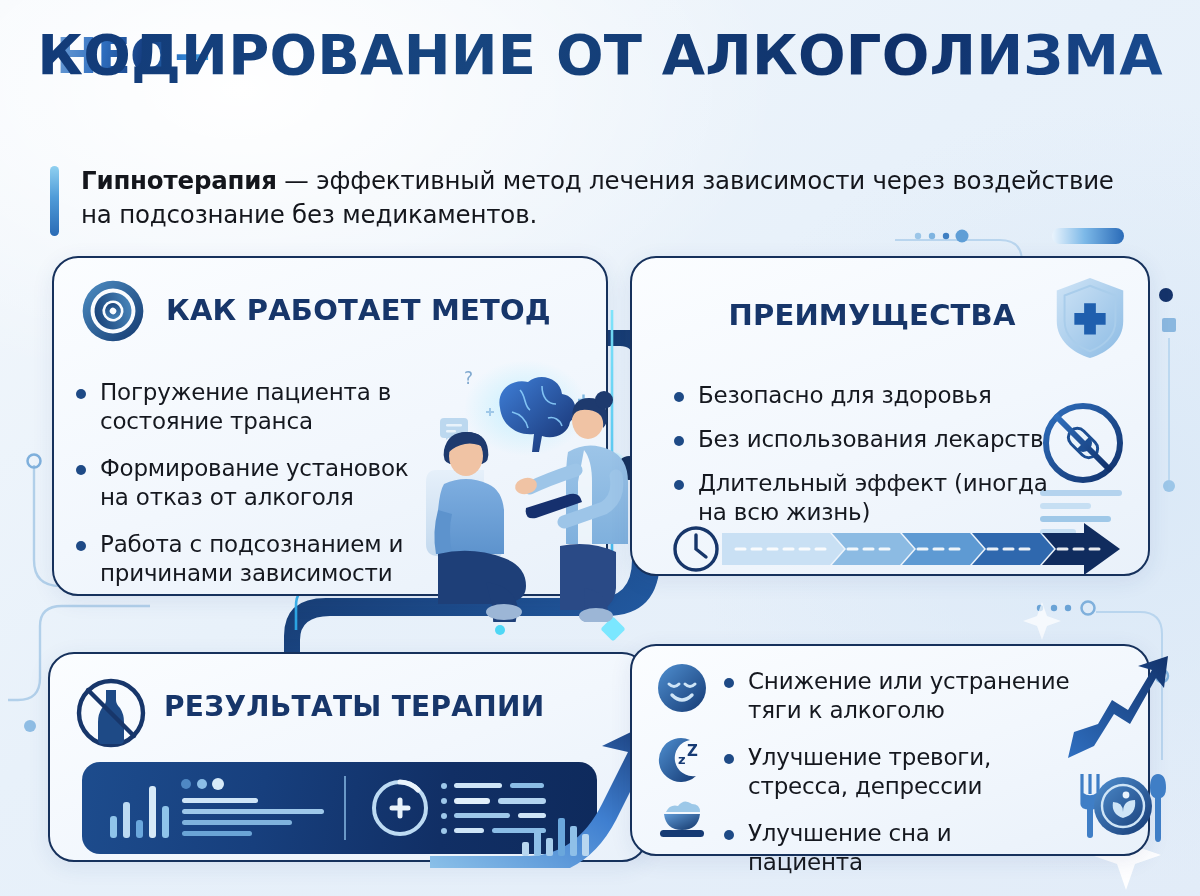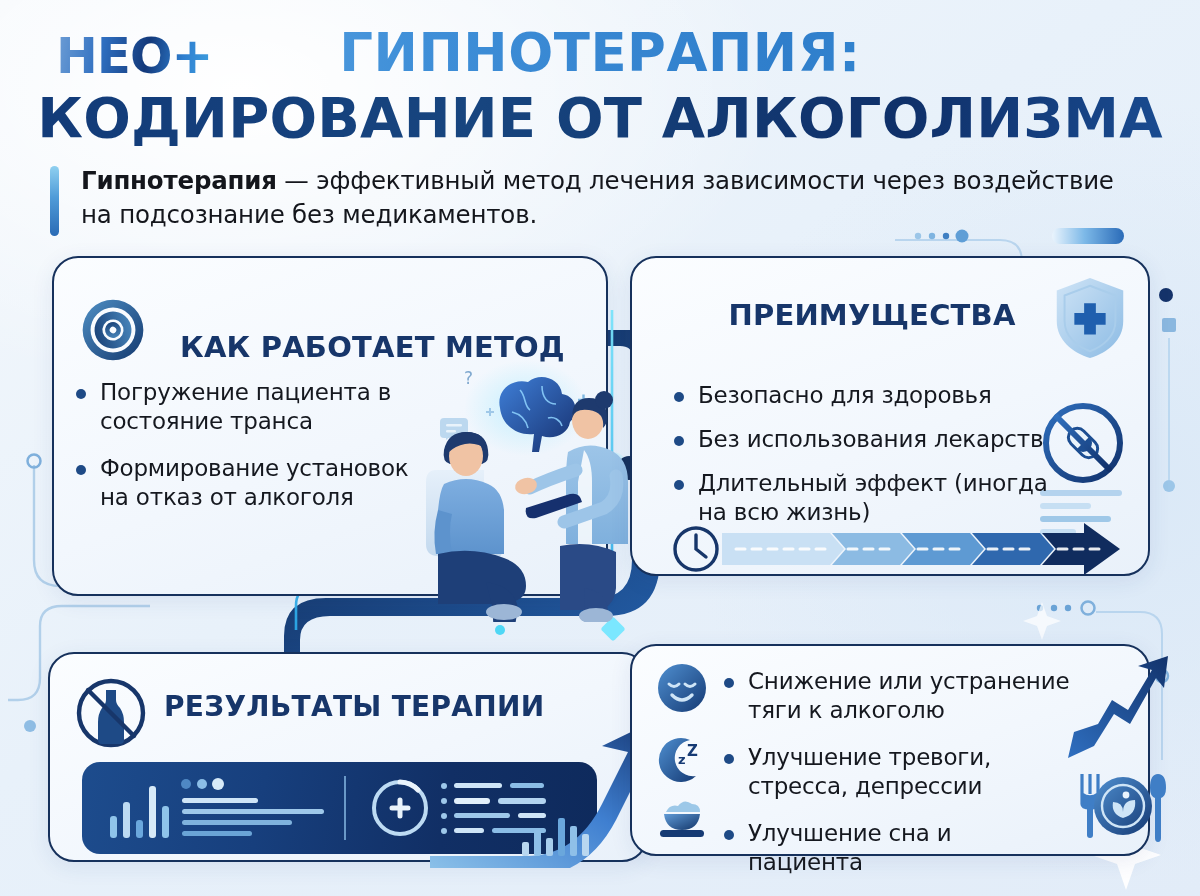--- a/index.html
+++ b/index.html
@@ -104,22 +104,22 @@
     box-shadow: 0 5px 22px rgba(30,70,130,0.09);
     overflow: hidden;
   }
 
   #card-method { left: 52px;  top: 256px; width: 556px; height: 340px; }
   #card-adv    { left: 630px; top: 256px; width: 520px; height: 320px; }
   #card-res    { left: 48px;  top: 652px; width: 600px; height: 210px; }
   #card-eff    { left: 630px; top: 644px; width: 520px; height: 212px; }
 
   .card-head {
-    display: flex; align-items: flex-end; gap: 34px;
-    padding: 39px 26px 0 26px;
+    display: flex; align-items: center; gap: 20px;
+    padding: 20px 26px 0 26px;
   }
   .card-title {
     font-size: 29px; font-weight: 800;
     color: #17366a; line-height: 1.08;
     letter-spacing: 0.2px;
     font-family: "DejaVu Sans", sans-serif;
   }
 
   .bullets { list-style: none; padding: 0; margin: 0; }
   .bullets li {
@@ -261,21 +261,20 @@
     <path d="M1042,602 l5,14 l14,5 l-14,5 l-5,14 l-5,-14 l-14,-5 l14,-5 Z" fill="#ffffff" opacity="0.7"></path>
   </svg>
 
   <div class="header">
 
     <div class="logo">
       <span class="logo-text">НЕО+</span>
     </div>
 
     <div class="title-wrap">
-      <div class="title-line1">ГИПНОТЕРАПИЯ:</div>
       <div class="title-line2">КОДИРОВАНИЕ ОТ АЛКОГОЛИЗМА</div>
     </div>
 
     <div class="intro">
       <div class="intro-bar"></div>
       <div class="intro-text">
         <b>Гипнотерапия</b><span> — эффективный метод лечения зависимости через воздействие на подсознание без медикаментов.</span>
       </div>
     </div>
   </div>
@@ -293,20 +292,21 @@
         <path d="M50,22 A28,28 0 1,1 22,50 A28,28 0 0,1 50,22 M50,34 A16,16 0 1,0 66,50 A16,16 0 0,0 50,34" fill="url(#spiGrad)" transform="rotate(120 50 50)"></path>
         <path d="M50,38 A12,12 0 1,1 38,50 A12,12 0 0,1 50,38 M50,45 A5,5 0 1,0 55,50 A5,5 0 0,0 50,45" fill="url(#spiGrad)" transform="rotate(210 50 50)"></path>
       </svg>
       <div class="card-title">КАК РАБОТАЕТ МЕТОД</div>
     </div>
   </div>
 
   <ul class="bullets" id="method-bullets">
     <li>Погружение пациента в состояние транса</li>
     <li>Формирование установок на отказ от алкоголя</li>
+    <li>Работа с подсознанием и причинами зависимости</li>
   </ul>
 
   <svg id="illustration" viewBox="0 0 250 262">
     <defs>
       <radialGradient id="brainGlow" cx="0.5" cy="0.5" r="0.5">
         <stop offset="0%" stop-color="#9fe9ff" stop-opacity="0.55"></stop>
         <stop offset="100%" stop-color="#9fe9ff" stop-opacity="0"></stop>
       </radialGradient>
       <linearGradient id="brainG" x1="0" y1="0" x2="1" y2="1">
         <stop offset="0%" stop-color="#3f7fd8"></stop>

